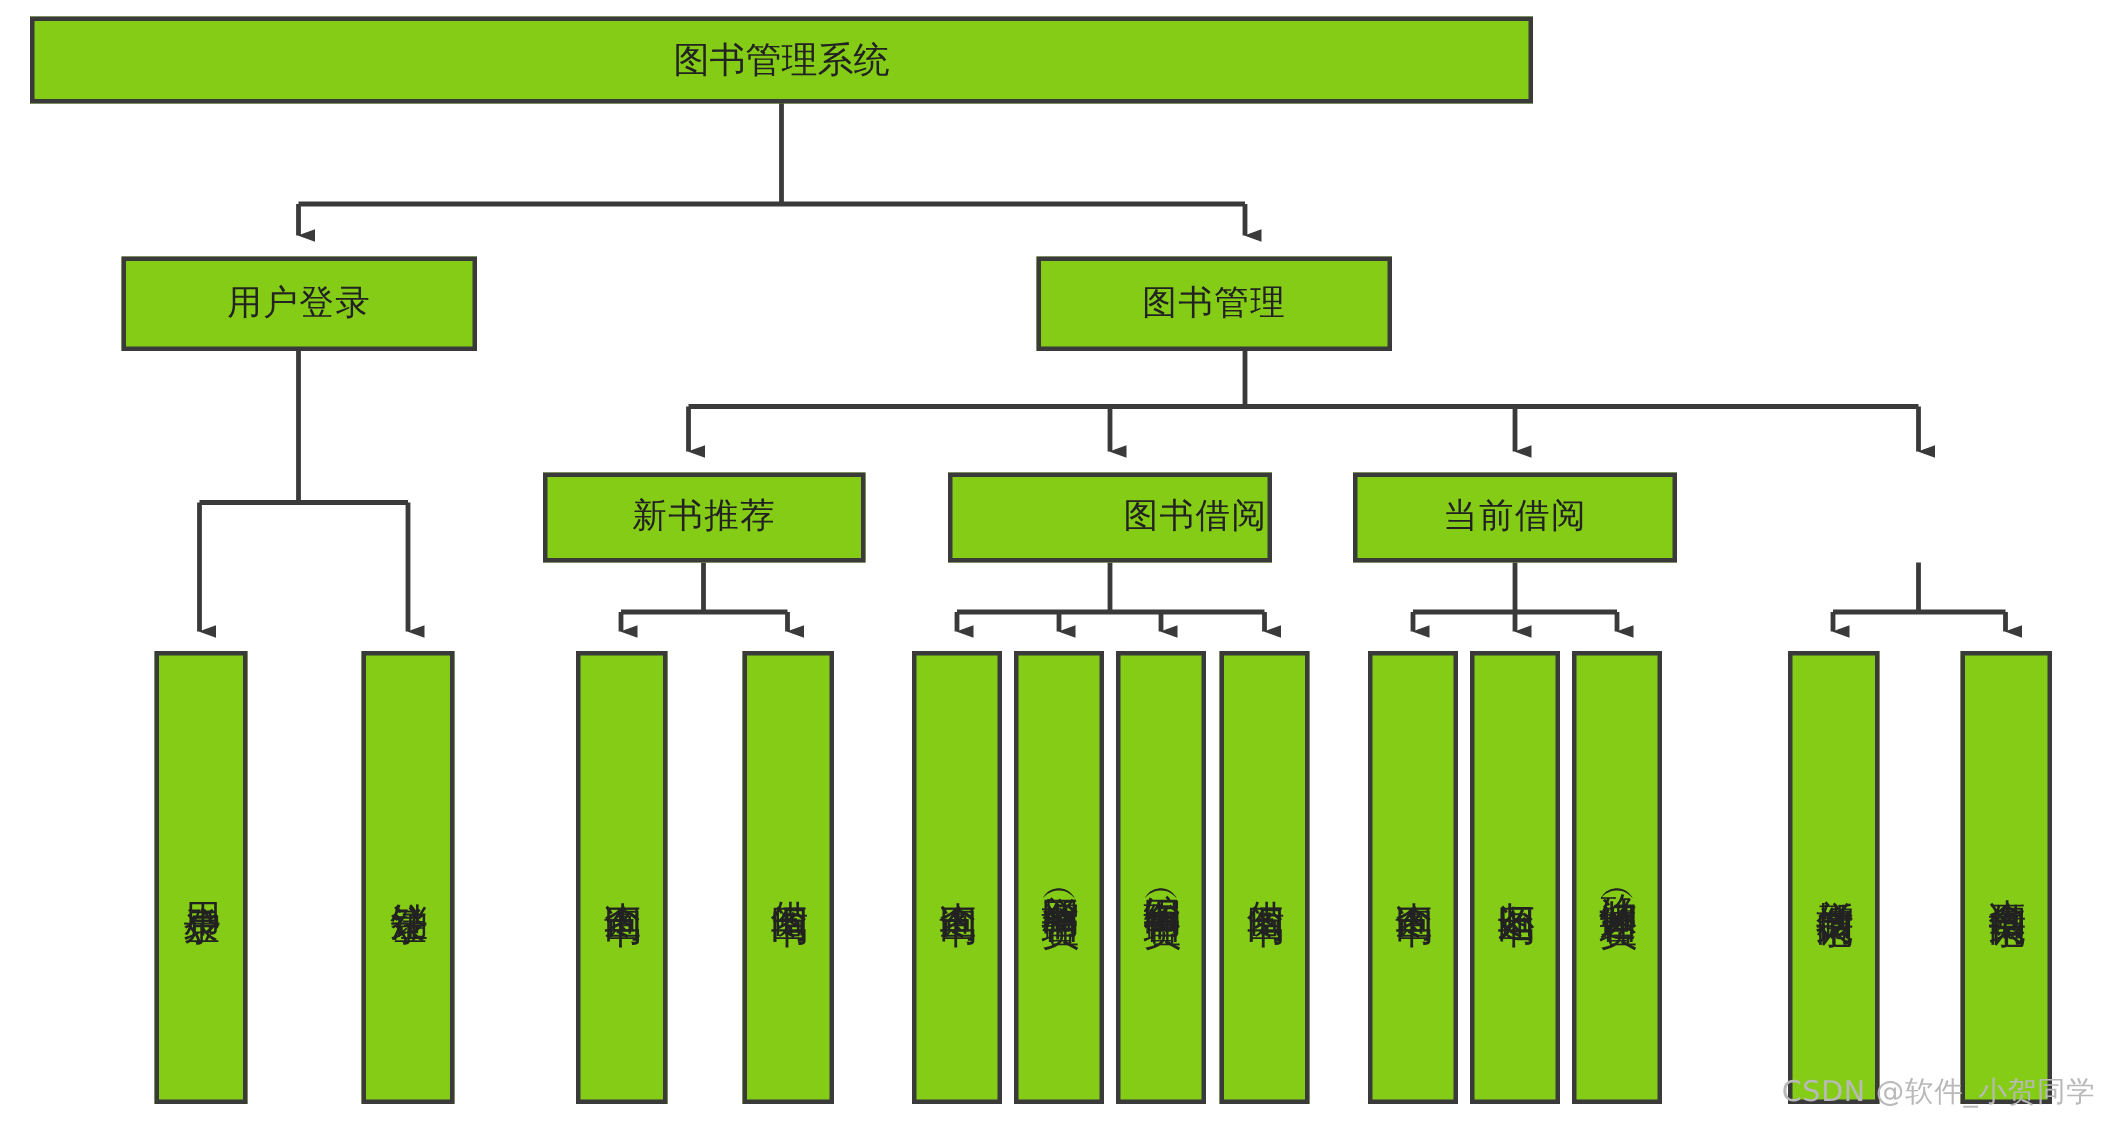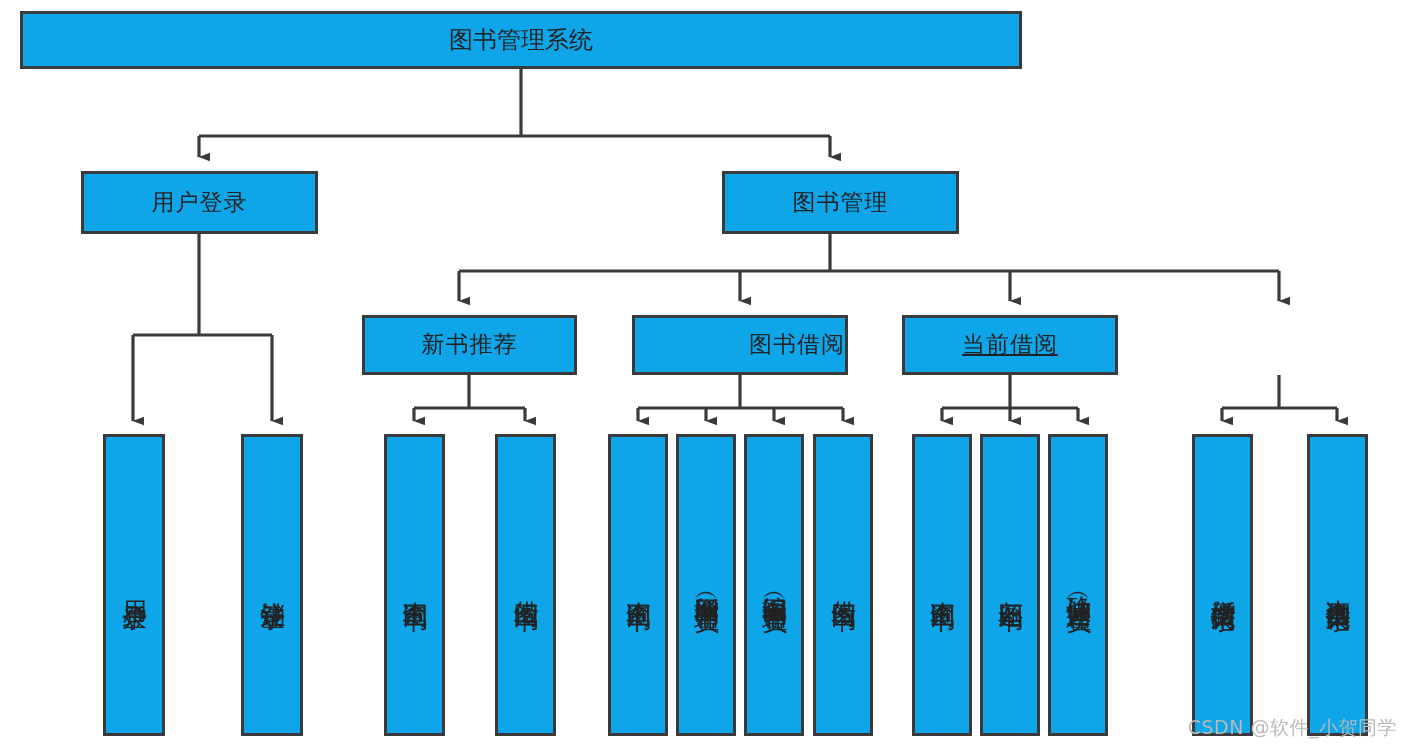--- a/index.html
+++ b/index.html
@@ -22,21 +22,21 @@
     position: absolute;
     left: 0;
     top: 0;
     width: 1405px;
     height: 747px;
     pointer-events: none;
   }
   .node {
     position: absolute;
     box-sizing: border-box;
-    background: #0ea5e9;
+    background: #84cc16;
     border: 3px solid #3a3a3a;
     display: flex;
     align-items: center;
     justify-content: center;
     color: #222222;
   }
   .node.h {
     font-size: 23px;
     letter-spacing: 1px;
     line-height: 1.1;
@@ -127,33 +127,33 @@
   </svg>
 
   <div class="node root" style="left:20px; top:11px; width:1002px; height:58px;">
     <span>图书管理系统</span>
   </div>
 
   <div class="node h" style="left:81px; top:171px; width:237px; height:63px;">
     <span>用户登录</span>
   </div>
 
-  <div class="node h" style="left:722px; top:171px; width:237px; height:63px;">
+  <div class="node h" style="left:691px; top:171px; width:237px; height:63px;">
     <span>图书管理</span>
   </div>
 
   <div class="node h" style="left:362px; top:315px; width:215px; height:60px;">
     <span>新书推荐</span>
   </div>
 
   <div class="node h" style="left:632px; top:315px; width:216px; height:60px;justify-content:flex-end;">
     <span>图书借阅</span>
   </div>
 
-  <div class="node h" style="left:902px; top:315px; width:216px; height:60px;text-decoration:underline;">
+  <div class="node h" style="left:902px; top:315px; width:216px; height:60px;">
     <span>当前借阅</span>
   </div>
 
 
   <div class="node v" style="left:103px; top:434px; width:62px; height:302px;">
     <span class="vtext">用户登录</span>
   </div>
 
   <div class="node v" style="left:241px; top:434px; width:62px; height:302px;">
     <span class="vtext">注销登录</span>

